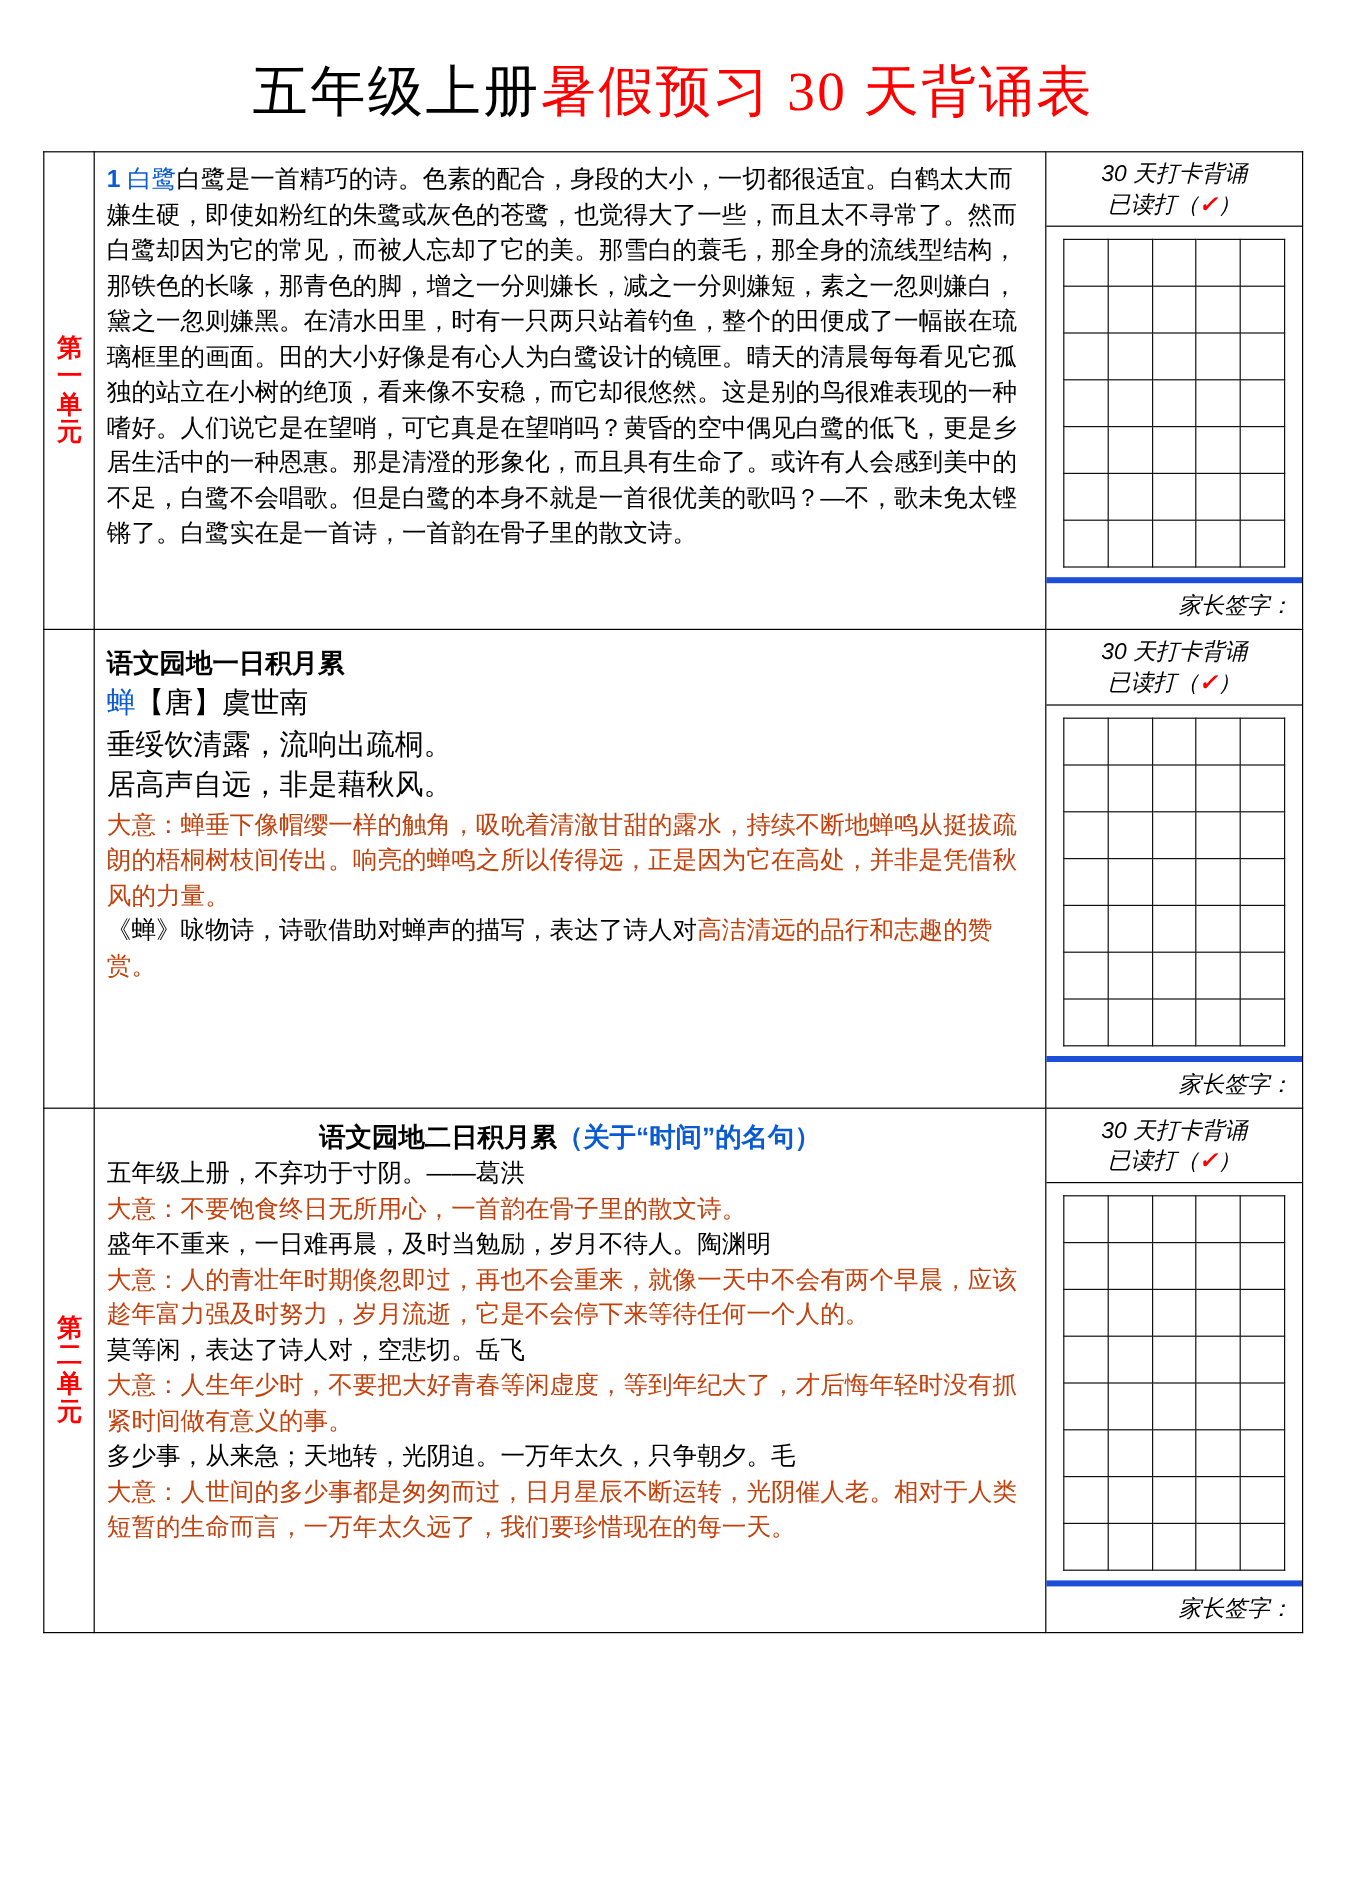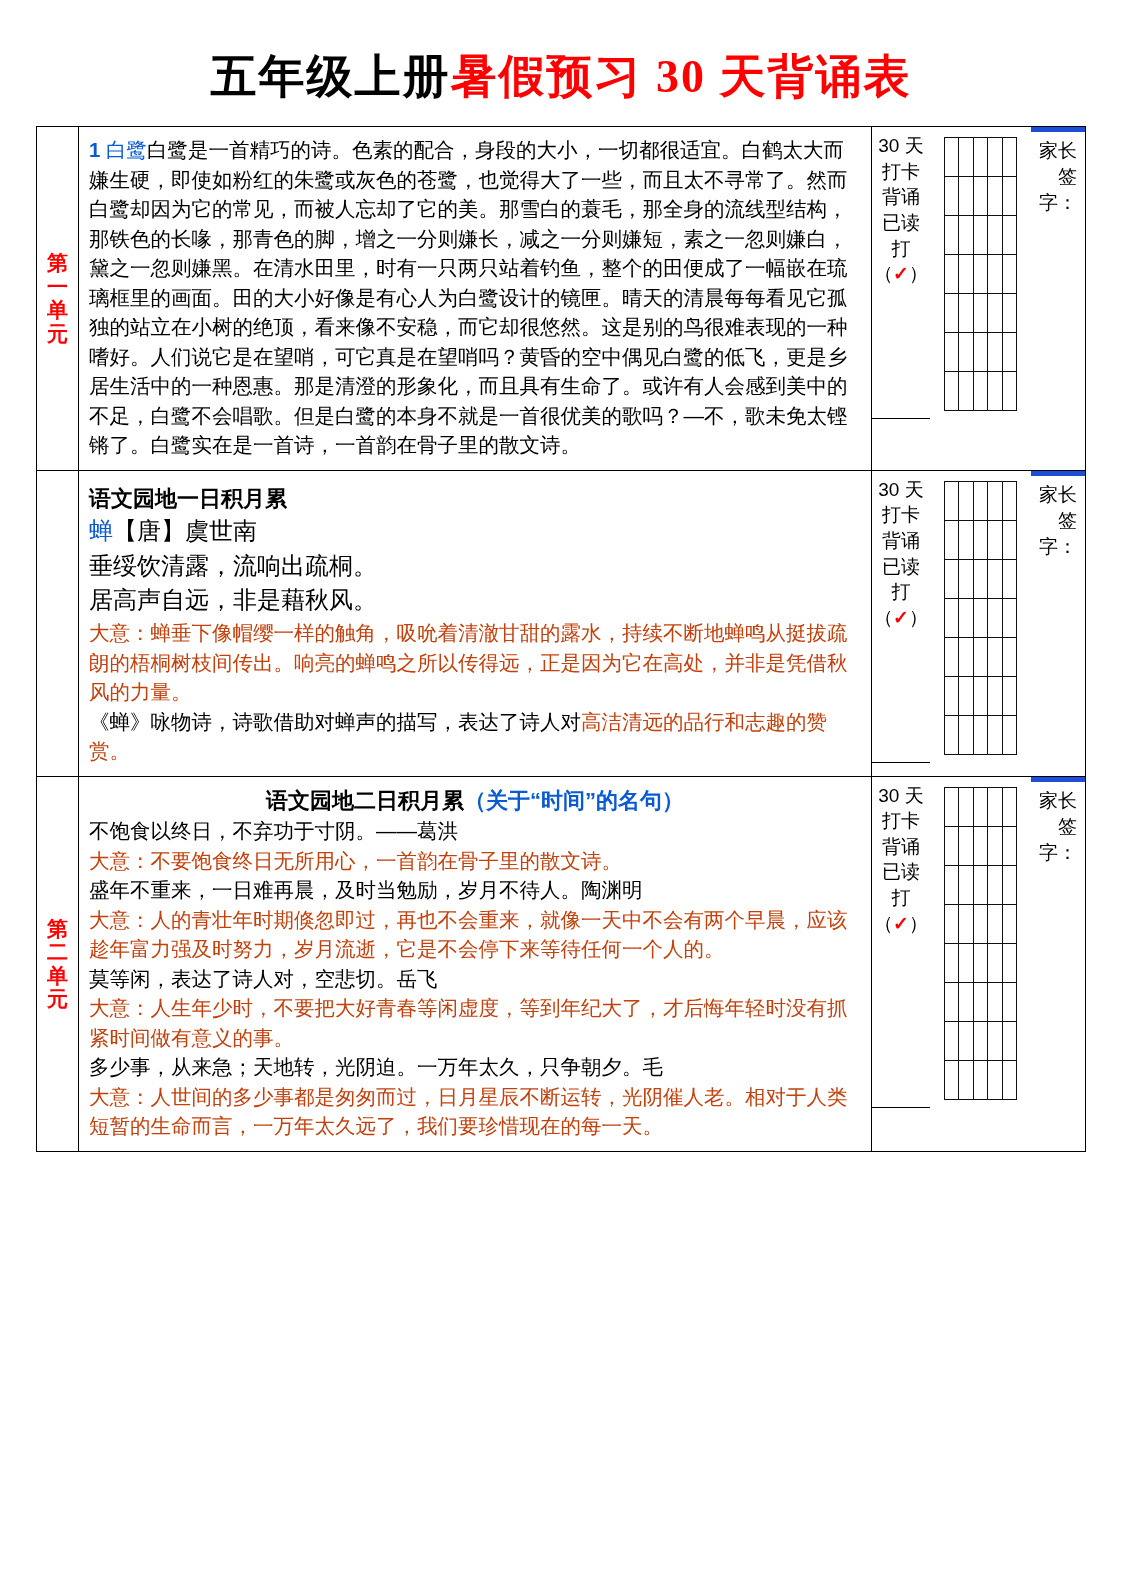--- a/index.html
+++ b/index.html
@@ -17,21 +17,21 @@
   .page {
     position: relative;
     width: 1122px;
     height: 1587px;
     box-sizing: border-box;
   }
   
   .title {
     text-align: center;
     font-family: "Liberation Serif", serif;
-    font-weight: bold;
+    font-weight: normal;
     font-size: 46px;
     letter-spacing: 2px;
     padding-top: 46px;
     padding-bottom: 18px;
     white-space: nowrap;
   }
   .title .black { color: #000; }
   .title .red { color: #ff0000; }
 
   
@@ -39,21 +39,21 @@
     border-collapse: collapse;
     margin: 0 auto;
     width: 1050px;
     table-layout: fixed;
   }
   table.main, table.main td {
     border: 1px solid #000;
   }
   td.unit-cell {
     width: 42px;
-    text-align: center;
+    text-align: right;
     vertical-align: middle;
     color: #ff0000;
     font-weight: bold;
     font-size: 21px;
     font-family: "Liberation Sans", sans-serif;
     line-height: 1.12;
     padding: 2px;
   }
   td.unit-cell .vtxt {
     display: block;
@@ -99,22 +99,23 @@
   }
   .sign-row {
     border-top: 5px solid #1d4ed8;
     font-size: 19px;
     padding: 6px 8px;
     font-family: "Liberation Sans", sans-serif;
     text-align: right;
   }
   .check-inner {
     display: flex;
-    flex-direction: row;
+    flex-direction: column;
     height: 100%;
+    font-style: italic;
   }
   .grid-flex { flex: 1 1 auto; }
 
   
   .blue { color: #0a5bd3; }
   .red { color: #c2410c; }
   .center { text-align: center; }
   .bold { font-weight: bold; }
   .p { margin: 0; }
   .poem-title {
@@ -305,21 +306,21 @@
       </tr>
 
       <tr>
         <td class="unit-cell">
           <span class="vtxt">第二单元</span>
         </td>
         <td class="content-cell tight">
           <p class="p center bold" style="font-size:22px;">
             <span>语文园地二日积月累</span><span class="blue">（关于“时间”的名句）</span>
           </p>
-          <p class="p">不饱食以终日，不弃功于寸阴。——葛洪</p>
+          <p class="p">五年级上册，不弃功于寸阴。——葛洪</p>
           <p class="p red">大意：不要饱食终日无所用心，一首韵在骨子里的散文诗。</p>
           <p class="p">盛年不重来，一日难再晨，及时当勉励，岁月不待人。陶渊明</p>
           <p class="p red">大意：人的青壮年时期倏忽即过，再也不会重来，就像一天中不会有两个早晨，应该趁年富力强及时努力，岁月流逝，它是不会停下来等待任何一个人的。</p>
           <p class="p">莫等闲，表达了诗人对，空悲切。岳飞</p>
           <p class="p red">大意：人生年少时，不要把大好青春等闲虚度，等到年纪大了，才后悔年轻时没有抓紧时间做有意义的事。</p>
           <p class="p">多少事，从来急；天地转，光阴迫。一万年太久，只争朝夕。毛</p>
           <p class="p red">大意：人世间的多少事都是匆匆而过，日月星辰不断运转，光阴催人老。相对于人类短暂的生命而言，一万年太久远了，我们要珍惜现在的每一天。</p>
         </td>
         <td class="check-cell">
           <div class="check-inner">

